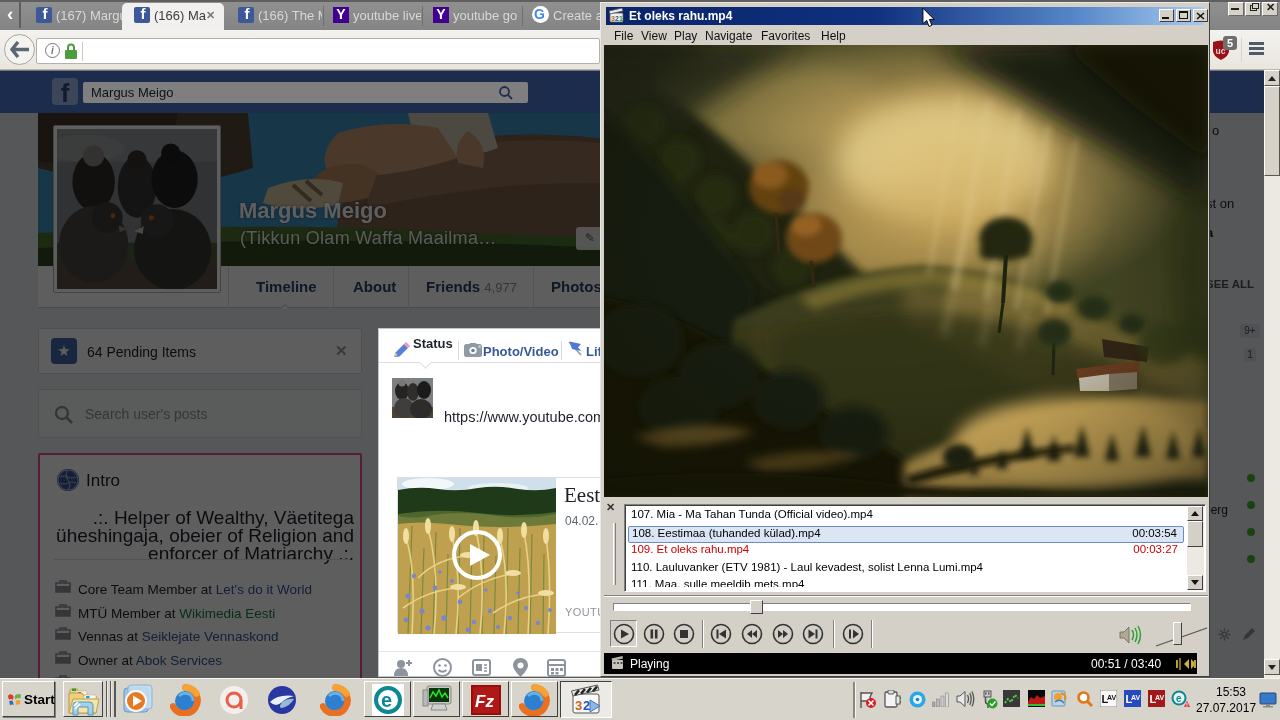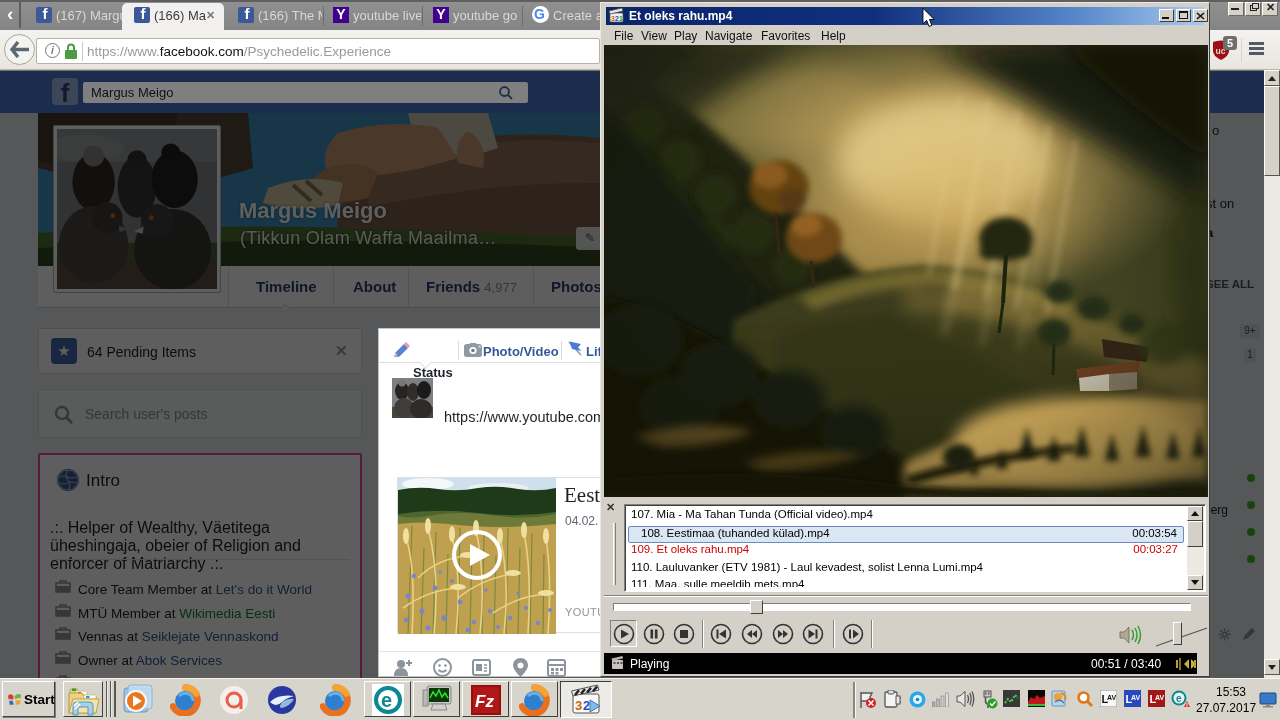--- a/index.html
+++ b/index.html
@@ -74,21 +74,20 @@
         <path d="M9 1 L3 8.5 L9 16 M3 8.5 L20 8.5" stroke="#5a6774" stroke-width="3.4" fill="none"></path>
       </svg>
 
     <div class="abs" style="left:36px;top:8px;width:564px;height:26px;background:#fff;border:1px solid #b5b1a8;border-radius:2px;">
       <div class="abs" style="left:8px;top:4px;width:15px;height:15px;border:1.5px solid #777;border-radius:50%;color:#777;font-size:10px;text-align:center;line-height:14px;font-weight:bold;font-style:italic;">i</div>
       <svg class="abs" style="left:26px;top:3px;" width="16" height="18" viewBox="0 0 16 18">
           <rect x="2" y="8" width="12" height="9" rx="1" fill="#4d9c41"></rect>
           <path d="M5 8 V5.5 a3 3 0 0 1 6 0 V8" fill="none" stroke="#4d9c41" stroke-width="2"></path>
         </svg>
       <div class="abs" style="left:45px;top:3px;width:1px;height:19px;background:#ccc9c2;"></div>
-      <div class="abs" style="left:50px;top:5px;font-size:13.5px;color:#999;white-space:nowrap;">https://www.<span style="color:#111;">facebook.com</span>/Psychedelic.Experience</div>
     </div>
 
     <svg class="abs" style="left:1211px;top:10px;" width="20" height="21" viewBox="0 0 20 21">
         <path d="M2 2 Q10 -1 18 2 L18 11 Q18 16 10 20 Q2 16 2 11 Z" fill="#9a1016"></path>
         <text x="4.5" y="14" font-size="8.5" fill="#f0d0d0" font-weight="bold">uc</text>
       </svg>
     <div class="abs" style="left:1223px;top:6px;width:14px;height:14px;background:#6e6e6e;border-radius:3px;color:#fff;font-size:11px;font-weight:bold;text-align:center;line-height:14px;">5</div>
     <div class="abs" style="left:1241px;top:8px;width:1px;height:24px;background:#d8d4cc;"></div>
     <div class="abs" style="left:1249px;top:12px;width:15px;height:3px;background:#4f5b68;"></div>
     <div class="abs" style="left:1249px;top:17px;width:15px;height:3px;background:#4f5b68;"></div>
@@ -189,21 +188,21 @@
           <line x1="12.5" y1="12.5" x2="18" y2="18" stroke="#90949c" stroke-width="2.8"></line>
         </svg>
       <div class="abs" style="left:46px;top:16px;color:#90949c;font-size:14px;">Search user's posts</div>
     </div>
     <div class="abs" style="left:38px;top:383px;width:324px;height:267px;background:#fff;border:2px solid #ec4899;border-radius:2px;">
       <svg class="abs" style="left:17px;top:14px;" width="22" height="22" viewBox="0 0 22 22">
           <circle cx="11" cy="11" r="11" fill="#3a5795"></circle>
           <path d="M11 1 a 10 10 0 0 0 0 20 a 10 10 0 0 0 0 -20 M3 8 q 4 -2 8 0 q 4 2 8 0 M3 14 q 4 2 8 0 q 4 -2 8 0 M11 1 q -4 5 0 10 q 4 5 0 10" fill="none" stroke="#a8b4cc" stroke-width="1.2"></path>
         </svg>
       <div class="abs" style="left:46px;top:16px;color:#1d2129;font-size:17px;">Intro</div>
-      <div class="abs" style="left:10px;top:64px;width:304px;text-align:left;color:#1d2129;font-size:16px;line-height:18px;">.:. Helper of Wealthy, Väetitega üheshingaja, obeier of Religion and enforcer of Matriarchy .:.</div>
+      <div class="abs" style="left:10px;top:54px;width:304px;text-align:right;color:#1d2129;font-size:19px;line-height:18px;">.:. Helper of Wealthy, Väetitega üheshingaja, obeier of Religion and enforcer of Matriarchy .:.</div>
       <div class="abs" style="left:14px;top:104px;width:296px;height:1px;background:#e0e0e0;"></div>
       <svg class="abs" style="left:15px;top:124px;" width="16" height="120" viewBox="0 0 16 120">
         <g fill="#90949c">
           <path d="M1 4 h14 v9 h-14 Z M5 4 v-2 h6 v2" stroke="#90949c" fill="none" stroke-width="1.6"></path>
             <rect x="1" y="7" width="14" height="6"></rect>
           <path d="M1 28 h14 v9 h-14 Z M5 28 v-2 h6 v2" stroke="#90949c" fill="none" stroke-width="1.6"></path>
             <rect x="1" y="31" width="14" height="6"></rect>
           <path d="M1 51 h14 v9 h-14 Z M5 51 v-2 h6 v2" stroke="#90949c" fill="none" stroke-width="1.6"></path>
             <rect x="1" y="54" width="14" height="6"></rect>
           <path d="M1 75 h14 v9 h-14 Z M5 75 v-2 h6 v2" stroke="#90949c" fill="none" stroke-width="1.6"></path>
@@ -254,21 +253,21 @@
     <div class="abs" style="left:4px;top:595px;width:0;height:0;border-left:4px solid transparent;border-right:4px solid transparent;border-top:5px solid #222;"></div>
   </div>
 
   <div class="abs" id="composer" style="left:378px;top:328px;width:260px;height:349px;background:#fff;border:1px solid #c4c4c4;">
 
     <svg class="abs" style="left:14px;top:13px;" width="17" height="16" viewBox="0 0 17 16">
         <path d="M1 15 L2.5 10.5 L11 2 L15 6 L6.5 14.5 Z" fill="#5b7fd4"></path>
         <path d="M11 2 L13 0 L17 4 L15 6 Z" fill="#f492b8"></path>
         <path d="M1 15 L2.5 10.5 L4.5 13 Z" fill="#e8c89a"></path>
       </svg>
-    <div class="abs" style="left:34px;top:7px;color:#1d2129;font-size:13px;font-weight:bold;margin-top:29px;">Status</div>
+    <div class="abs" style="left:34px;top:7px;color:#1d2129;font-size:13px;font-weight:bold;">Status</div>
     <div class="abs" style="left:79px;top:12px;width:1px;height:19px;background:#dadada;"></div>
     <svg class="abs" style="left:85px;top:14px;" width="18" height="14" viewBox="0 0 18 14">
         <rect y="1" width="18" height="13" rx="2.5" fill="#9199a4"></rect>
         <rect x="5.5" y="0" width="7" height="3" rx="1" fill="#9199a4"></rect>
         <circle cx="9" cy="7.5" r="3.6" fill="#fff"></circle>
         <circle cx="9" cy="7.5" r="1.8" fill="#737b86"></circle>
         <rect x="14.5" y="2.5" width="2.2" height="2.2" fill="#aee4f2"></rect>
       </svg>
     <div class="abs" style="left:104px;top:15px;color:#365899;font-size:13px;font-weight:bold;">Photo/Video</div>
     <div class="abs" style="left:182px;top:12px;width:1px;height:19px;background:#dadada;"></div>
@@ -601,21 +600,21 @@
       <rect width="604" height="452" fill="#6a5424" opacity="0.1"></rect>
     </svg>
   </div>
 
   <div class="abs" style="left:3px;top:494px;width:604px;height:98px;background:#d4d0c8;">
     <div class="abs" style="left:2px;top:6px;color:#333;font-size:11px;font-weight:bold;line-height:8px;">✕</div>
     <div class="abs" style="left:9px;top:26px;width:3px;height:62px;border-left:1px solid #fff;border-right:1px solid #808080;"></div>
     <div class="abs" style="left:20px;top:7px;width:582px;height:88px;background:#fff;border:1px solid #808080;border-right-color:#fff;border-bottom-color:#fff;box-shadow:inset 1px 1px 0 #404040;">
       <div class="abs" style="left:3px;top:3px;width:556px;height:79px;overflow:hidden;font-size:11.5px;color:#000;">
         <div style="height:17.5px;padding-left:3px;">107. Mia - Ma Tahan Tunda (Official video).mp4</div>
-        <div style="height:17.5px;padding-left:12px;background:#dbe6f5;border:1px solid #6a8cc0;border-radius:2px;position:relative;">108. Eestimaa (tuhanded külad).mp4<span style="position:absolute;right:6px;">00:03:54</span></div>
+        <div style="height:17.5px;padding-left:3px;background:#dbe6f5;border:1px solid #6a8cc0;border-radius:2px;position:relative;">108. Eestimaa (tuhanded külad).mp4<span style="position:absolute;right:6px;">00:03:54</span></div>
         <div style="height:17.5px;padding-left:3px;color:#d00000;position:relative;">109. Et oleks rahu.mp4<span style="position:absolute;right:6px;">00:03:27</span></div>
         <div style="height:17.5px;padding-left:3px;">110. Lauluvanker (ETV 1981) - Laul kevadest, solist Lenna Lumi.mp4</div>
         <div style="height:17.5px;padding-left:3px;">111. Maa, sulle meeldib mets.mp4</div>
       </div>
 
       <div class="abs" style="left:562px;top:1px;width:17px;height:84px;background:#ece9e2;">
         <div class="abs" style="left:0;top:0;width:16px;height:15px;background:#d4d0c8;border:1px solid #fff;border-right-color:#404040;border-bottom-color:#404040;"></div>
         <div class="abs" style="left:4px;top:5px;width:0;height:0;border-left:4px solid transparent;border-right:4px solid transparent;border-bottom:5px solid #111;"></div>
         <div class="abs" style="left:0;top:15px;width:16px;height:26px;background:#d4d0c8;border:1px solid #fff;border-right-color:#404040;border-bottom-color:#404040;"></div>
         <div class="abs" style="left:0;top:69px;width:16px;height:15px;background:#d4d0c8;border:1px solid #fff;border-right-color:#404040;border-bottom-color:#404040;"></div>

